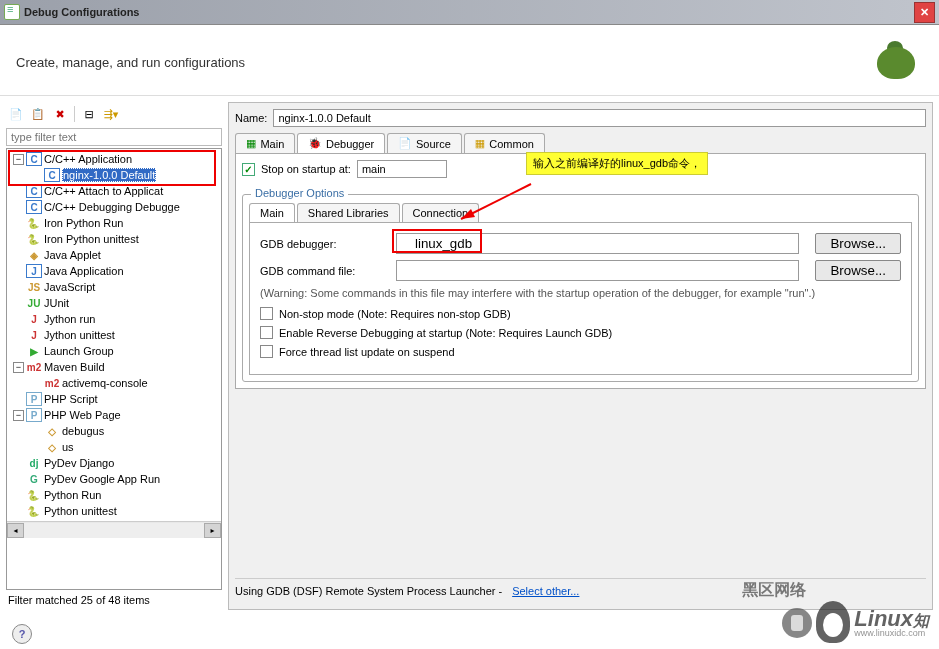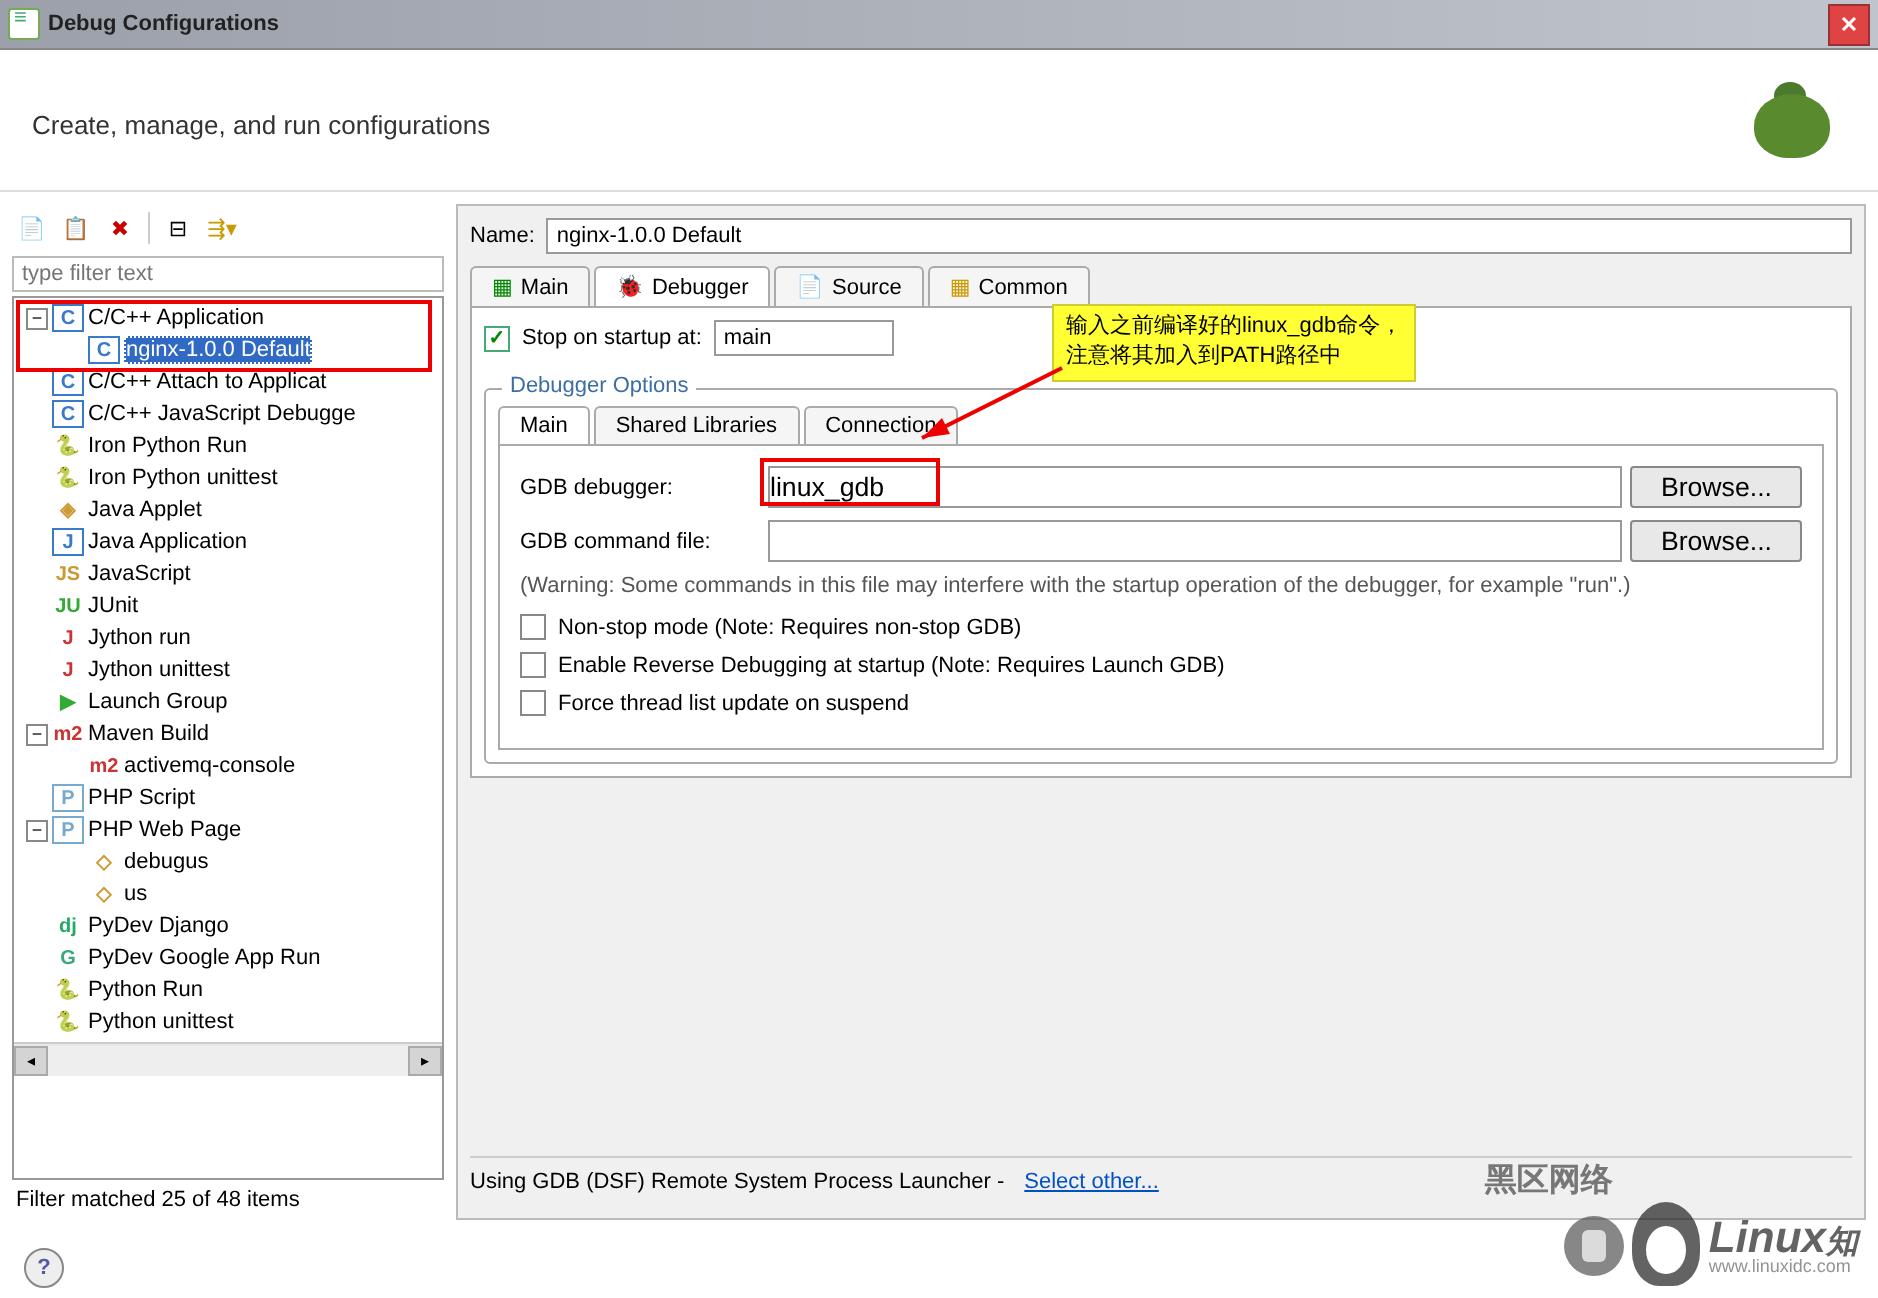--- a/index.html
+++ b/index.html
@@ -200,23 +200,23 @@
   background: #f5f5f5;
   border-radius: 3px 3px 0 0;
 }
 .subtab.active { background: #fff; }
 .subtab-content {
   border: 1px solid #aaa;
   border-top: none;
   padding: 10px;
   background: #fff;
 }
-.form-row { display: flex; align-items: center; gap: 4px; margin-bottom: 6px; }
+.form-row { display: flex; align-items: center; gap: 16px; margin-bottom: 6px; }
 .form-label { width: 120px; }
-.form-input { flex: 1; padding: 2px 0; border: 1px solid #999; }
+.form-input { flex: 1; padding: 2px 18px; border: 1px solid #999; }
 .browse-btn { padding: 2px 14px; background: #e8e8e8; border: 1px solid #888; border-radius: 2px; }
 .warning { color: #555; font-size: 11px; margin: 4px 0 8px 0; }
 .launcher-row {
   border-top: 1px solid #ccc;
   padding: 6px 0;
   display: flex;
   align-items: center;
   gap: 10px;
 }
 .link { color: #0050c8; text-decoration: underline; cursor: pointer; }
@@ -318,21 +318,21 @@
             <span class="tree-label selected">nginx-1.0.0 Default</span>
           </div>
           <div class="tree-row" style="padding-left: 4px;">
             <span class="tree-spacer"></span>
             <span class="tree-icon" style="color:#3a7acc;font-weight:bold;background:#fff;border:1px solid #3a7acc;">C</span>
             <span class="tree-label">C/C++ Attach to Applicat</span>
           </div>
           <div class="tree-row" style="padding-left: 4px;">
             <span class="tree-spacer"></span>
             <span class="tree-icon" style="color:#3a7acc;font-weight:bold;background:#fff;border:1px solid #3a7acc;">C</span>
-            <span class="tree-label">C/C++ JavaScript Debugge</span>
+            <span class="tree-label">C/C++ Debugging Debugge</span>
           </div>
           <div class="tree-row" style="padding-left: 4px;">
             <span class="tree-spacer"></span>
             <span class="tree-icon" style="color:#c33;font-weight:bold;">🐍</span>
             <span class="tree-label">Iron Python Run</span>
           </div>
           <div class="tree-row" style="padding-left: 4px;">
             <span class="tree-spacer"></span>
             <span class="tree-icon" style="color:#c33;font-weight:bold;">🐍</span>
             <span class="tree-label">Iron Python unittest</span>
@@ -496,21 +496,20 @@
             </div>
           <div class="chk-row">
               <span class="chk unchecked">✓</span>
               <span>Force thread list update on suspend</span>
             </div>
         </div>
       </div>
 
       <div class="annotation" style="top:-2px;left:290px">
         <div>输入之前编译好的linux_gdb命令，</div>
-        <div>注意将其加入到PATH路径中</div>
       </div>
       <svg class="arrow-svg" style="top:25px;left:215px" width="90" height="50">
         <line x1="80" y1="5" x2="10" y2="40" stroke="#e00" stroke-width="2"></line>
         <polygon points="10,40 20,30 24,38" fill="#e00"></polygon>
       </svg>
     </div>
 
     <div style="flex:1"></div>
 
     <div class="launcher-row">

